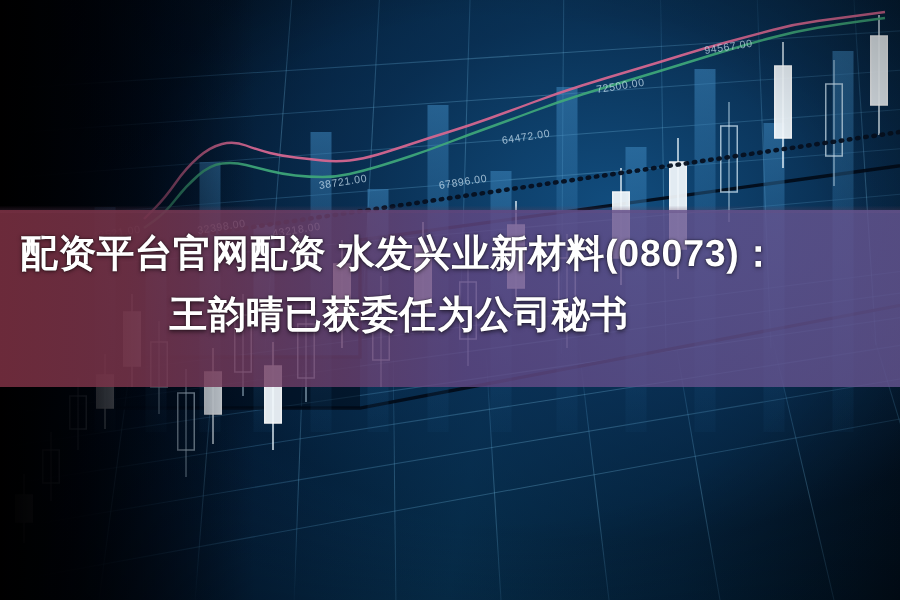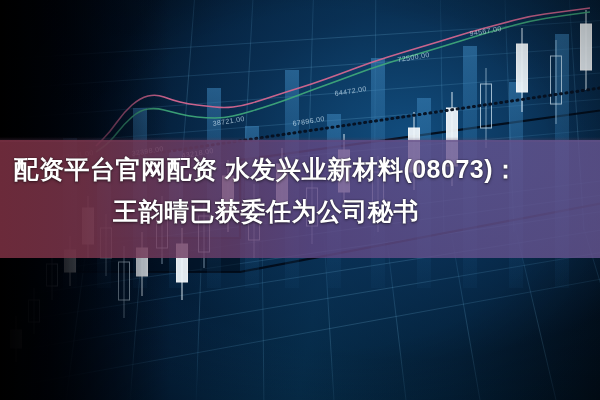--- a/index.html
+++ b/index.html
@@ -35,21 +35,21 @@
   }
   .band-top-fade{position:absolute;left:0;top:137px;width:600px;height:5px;
         background:linear-gradient(180deg,rgba(90,60,90,0) 0%,rgba(100,60,90,.45) 100%);}
 
   .headline{position:absolute;left:0;top:148px;width:532px;
       text-align:center;color:#ffffff;
       font-family:"Liberation Sans","DejaVu Sans",sans-serif;
       font-weight:bold;font-size:25px;line-height:42px;letter-spacing:.5px;
       text-shadow:0 1px 3px rgba(0,0,0,.55), 0 0 1px rgba(0,0,0,.8);
       white-space:nowrap;}
-  .headline .l2{display:block;}
+  .headline .l2{display:block;font-family:Liberation Serif, serif;}
 
   .price-lbl{font-family:"Liberation Sans",sans-serif;font-size:7px;
              fill:#cfe6f5;opacity:.72;letter-spacing:.4px;}
 </style>
 </head>
 <body>
 
 <div id="stage">
 
   <div class="bg-base"></div>

